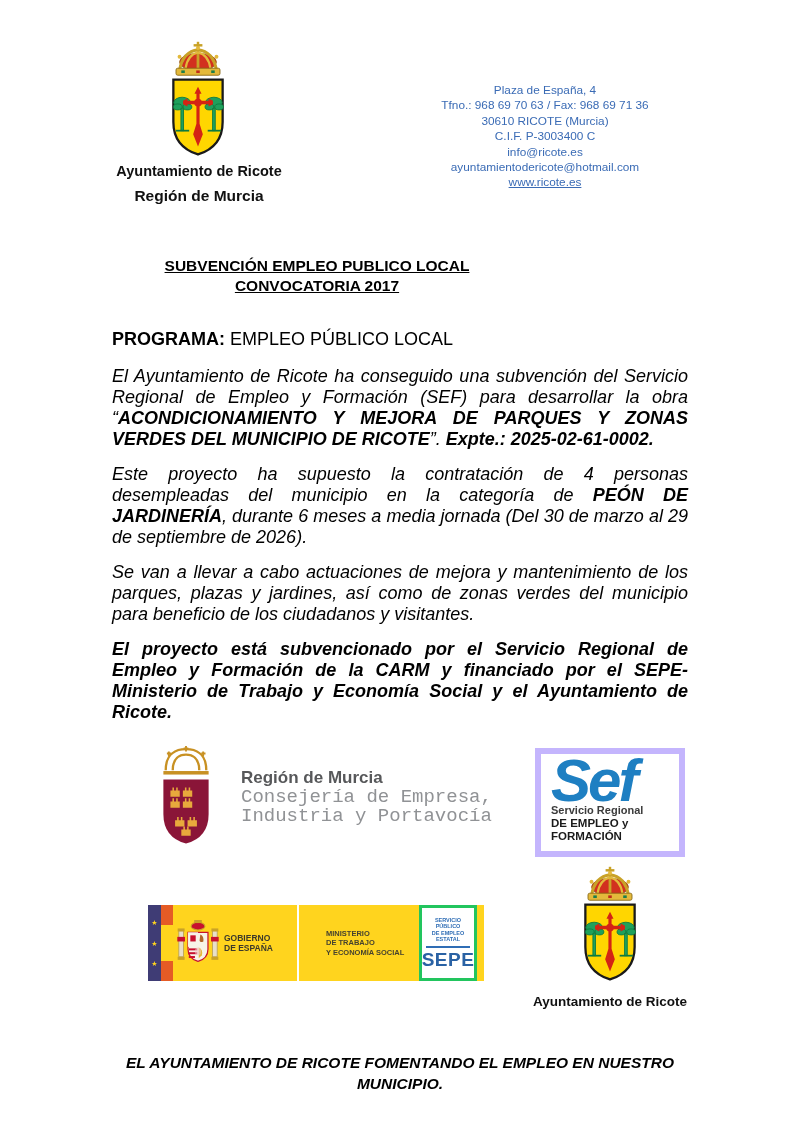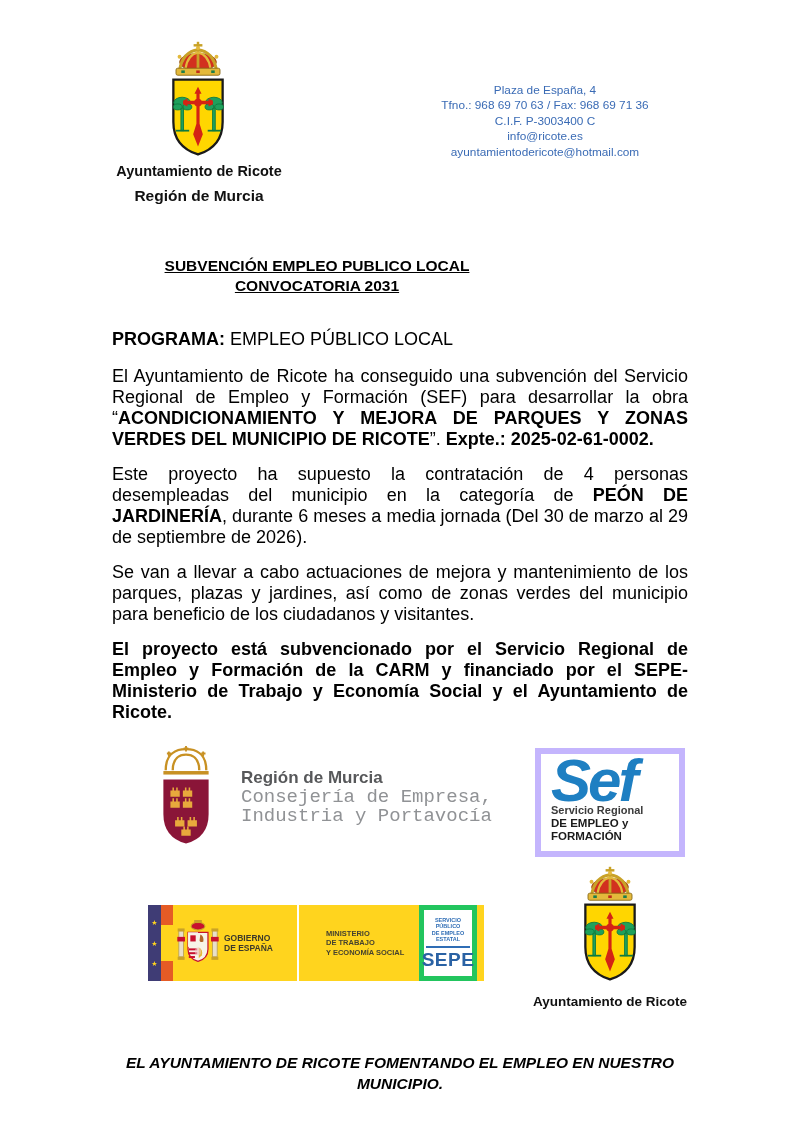--- a/index.html
+++ b/index.html
@@ -20,21 +20,21 @@
   .contact{position:absolute;left:395px;top:83px;width:300px;text-align:center;
     font-size:11.8px;line-height:15.4px;color:#3a6bb5;}
   .contact .link{text-decoration:underline;cursor:pointer;}
   
   .doc-title{position:absolute;left:0;top:256px;width:634px;text-align:center;
     font-size:15.5px;font-weight:bold;line-height:19.5px;color:#000;}
   .doc-title span{display:block;text-decoration:underline;}
   
   .content{position:absolute;left:112px;top:329px;width:576px;font-size:18px;line-height:21px;color:#000;}
   .content .program{margin:0 0 16px 0;}
-  .content p{margin:0 0 14px 0;text-align:justify;}
+  .content p{margin:0 0 14px 0;text-align:justify;font-style:italic;}
   .content p.spaced{}
   b{font-weight:bold;}
   
   .logo-murcia{position:absolute;left:147px;top:737px;display:flex;align-items:center;}
   .logo-murcia svg{width:78px;height:118px;}
   .murcia-text{margin-left:16px;}
   .murcia-text .t1{font-size:17px;font-weight:bold;color:#57585a;line-height:21px;}
   .murcia-text .t2{font-size:19px;color:#909295;line-height:19px;font-family:Liberation Mono, monospace;}
   .logo-sef{position:absolute;left:535px;top:748px;width:150px;height:109px;
     border:6px solid #c4b5fd;background:#fff;box-sizing:border-box;}
@@ -50,21 +50,21 @@
   .gob-navy .star{color:#ffd41e;font-size:7px;line-height:7px;}
   .gob-flag{width:12px;display:flex;flex-direction:column;}
   .gob-flag .r{flex:0 0 20px;background:#e55b25;}
   .gob-flag .y{flex:1;background:#ffd41e;}
   .gob-main{width:124px;background:#ffd41e;display:flex;align-items:center;}
   .gob-main svg{width:46px;height:60px;margin-left:2px;}
   .gob-label{font-size:8.5px;font-weight:bold;color:#3c392b;line-height:10px;margin-left:3px;}
   .gob-gap{width:2px;background:#ffffff;}
   .gob-min{width:100px;background:#ffd41e;display:flex;align-items:center;padding-left:20px;}
   .gob-min .min-label{font-size:7.5px;font-weight:bold;color:#46422f;line-height:9.5px;margin-left:7px;}
-  .sepe-box{width:58px;background:#ffffff;border:5px solid #22c55e;box-sizing:border-box;
+  .sepe-box{width:58px;background:#ffffff;border:3px solid #22c55e;box-sizing:border-box;
     display:flex;flex-direction:column;align-items:center;justify-content:center;}
   .sepe-small{font-size:5.5px;font-weight:bold;color:#2f6db5;line-height:6.5px;text-align:center;}
   .sepe-rule{width:44px;height:2px;background:#2f6db5;margin:3px 0 2px 0;}
   .sepe-big{font-size:19px;font-weight:bold;color:#2a62a4;letter-spacing:0.5px;line-height:20px;}
   .gob-end{width:7px;background:#ffd41e;}
   
   .ricote-bottom{position:absolute;left:530px;top:862px;width:160px;text-align:center;}
   .ricote-bottom svg{width:88px;height:124px;}
   .ricote-caption{margin-top:4px;font-size:13.5px;font-weight:bold;color:#111;}
   
@@ -188,28 +188,30 @@
 
   <svg class="arms-top">
       <use href="#ricote-arms"></use>
     </svg>
   <div class="org-name">Ayuntamiento de Ricote</div>
   <div class="region-name">Región de Murcia</div>
 
   <div class="contact">
     <div>Plaza de España, 4</div>
     <div>Tfno.: 968 69 70 63 / Fax: 968 69 71 36</div>
+    <div>30610 RICOTE (Murcia)</div>
     <div>C.I.F. P-3003400 C</div>
     <div>info@ricote.es</div>
     <div>ayuntamientodericote@hotmail.com</div>
+    <div><span class="link">www.ricote.es</span></div>
   </div>
 
   <div class="doc-title">
     <span>SUBVENCIÓN EMPLEO PUBLICO LOCAL</span>
-    <span>CONVOCATORIA 2031</span>
+    <span>CONVOCATORIA 2017</span>
   </div>
 
   <div class="content">
     <div class="program">
       <b>PROGRAMA:</b>
       <span> </span>
       <span>EMPLEO PÚBLICO LOCAL</span>
     </div>
 
     <p><span>El Ayuntamiento de Ricote ha conseguido una subvención del Servicio Regional de Empleo y Formación (SEF) para desarrollar la obra “</span><b>ACONDICIONAMIENTO Y MEJORA DE PARQUES Y ZONAS VERDES DEL MUNICIPIO DE RICOTE</b><span>”. </span><b>Expte.: 2025-02-61-0002.</b></p>

